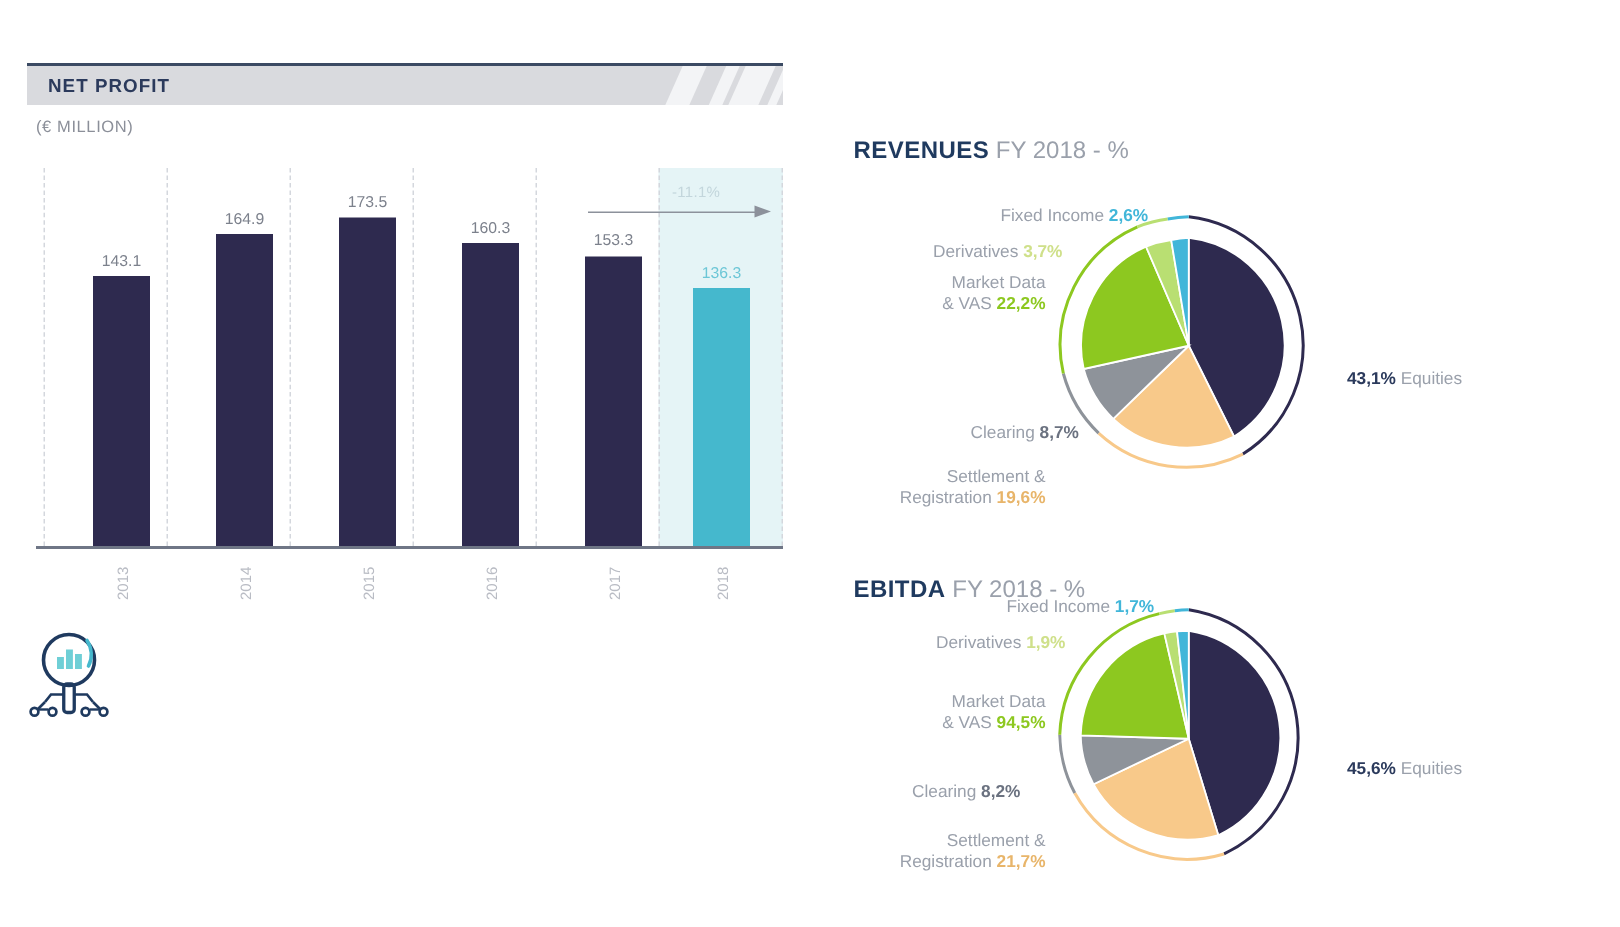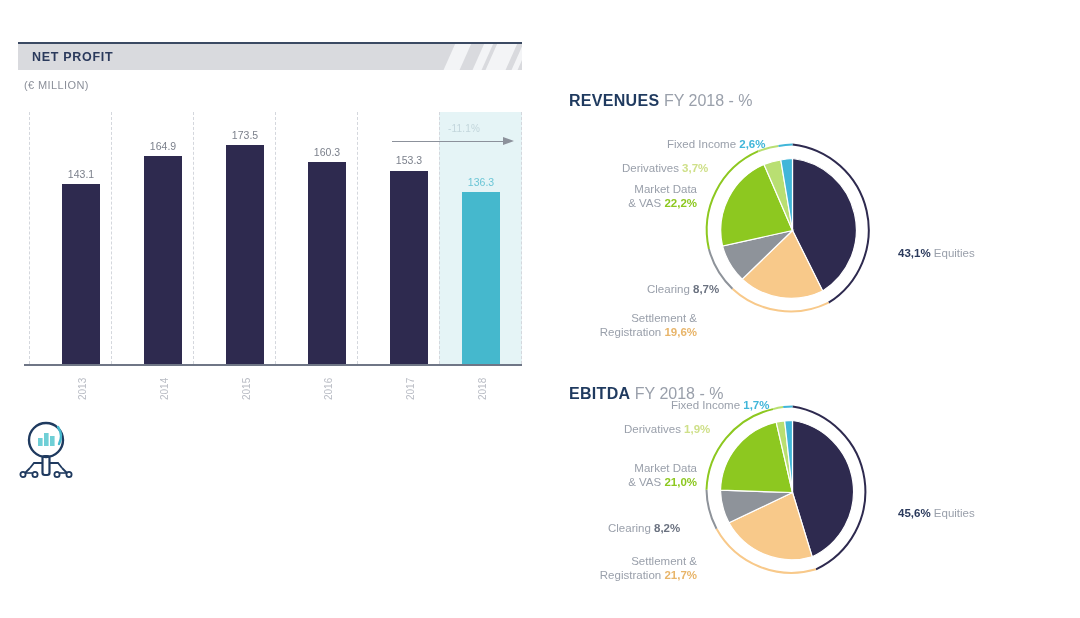--- a/index.html
+++ b/index.html
@@ -287,21 +287,21 @@
   </div>
 
   <div class="lbl" style="left:624px; top:422px;">
     <span class="nm">Derivatives</span>
     <span class="pct" style="color:#cfe08a;">1,9%</span>
   </div>
 
   <div class="lbl" style="left:562px; top:461px; text-align:right; width:135px;">
     <span class="nm">Market Data</span><br>
     <span class="nm">&amp; VAS</span>
-    <span class="pct" style="color:#8dc820;">21,0%</span>
+    <span class="pct" style="color:#8dc820;">94,5%</span>
   </div>
 
   <div class="lbl" style="left:608px; top:521px;">
     <span class="nm">Clearing</span>
     <span class="pct" style="color:#6b7280;">8,2%</span>
   </div>
 
   <div class="lbl" style="left:575px; top:554px; text-align:right; width:122px;">
     <span class="nm">Settlement &amp;</span><br>
     <span class="nm">Registration</span>

